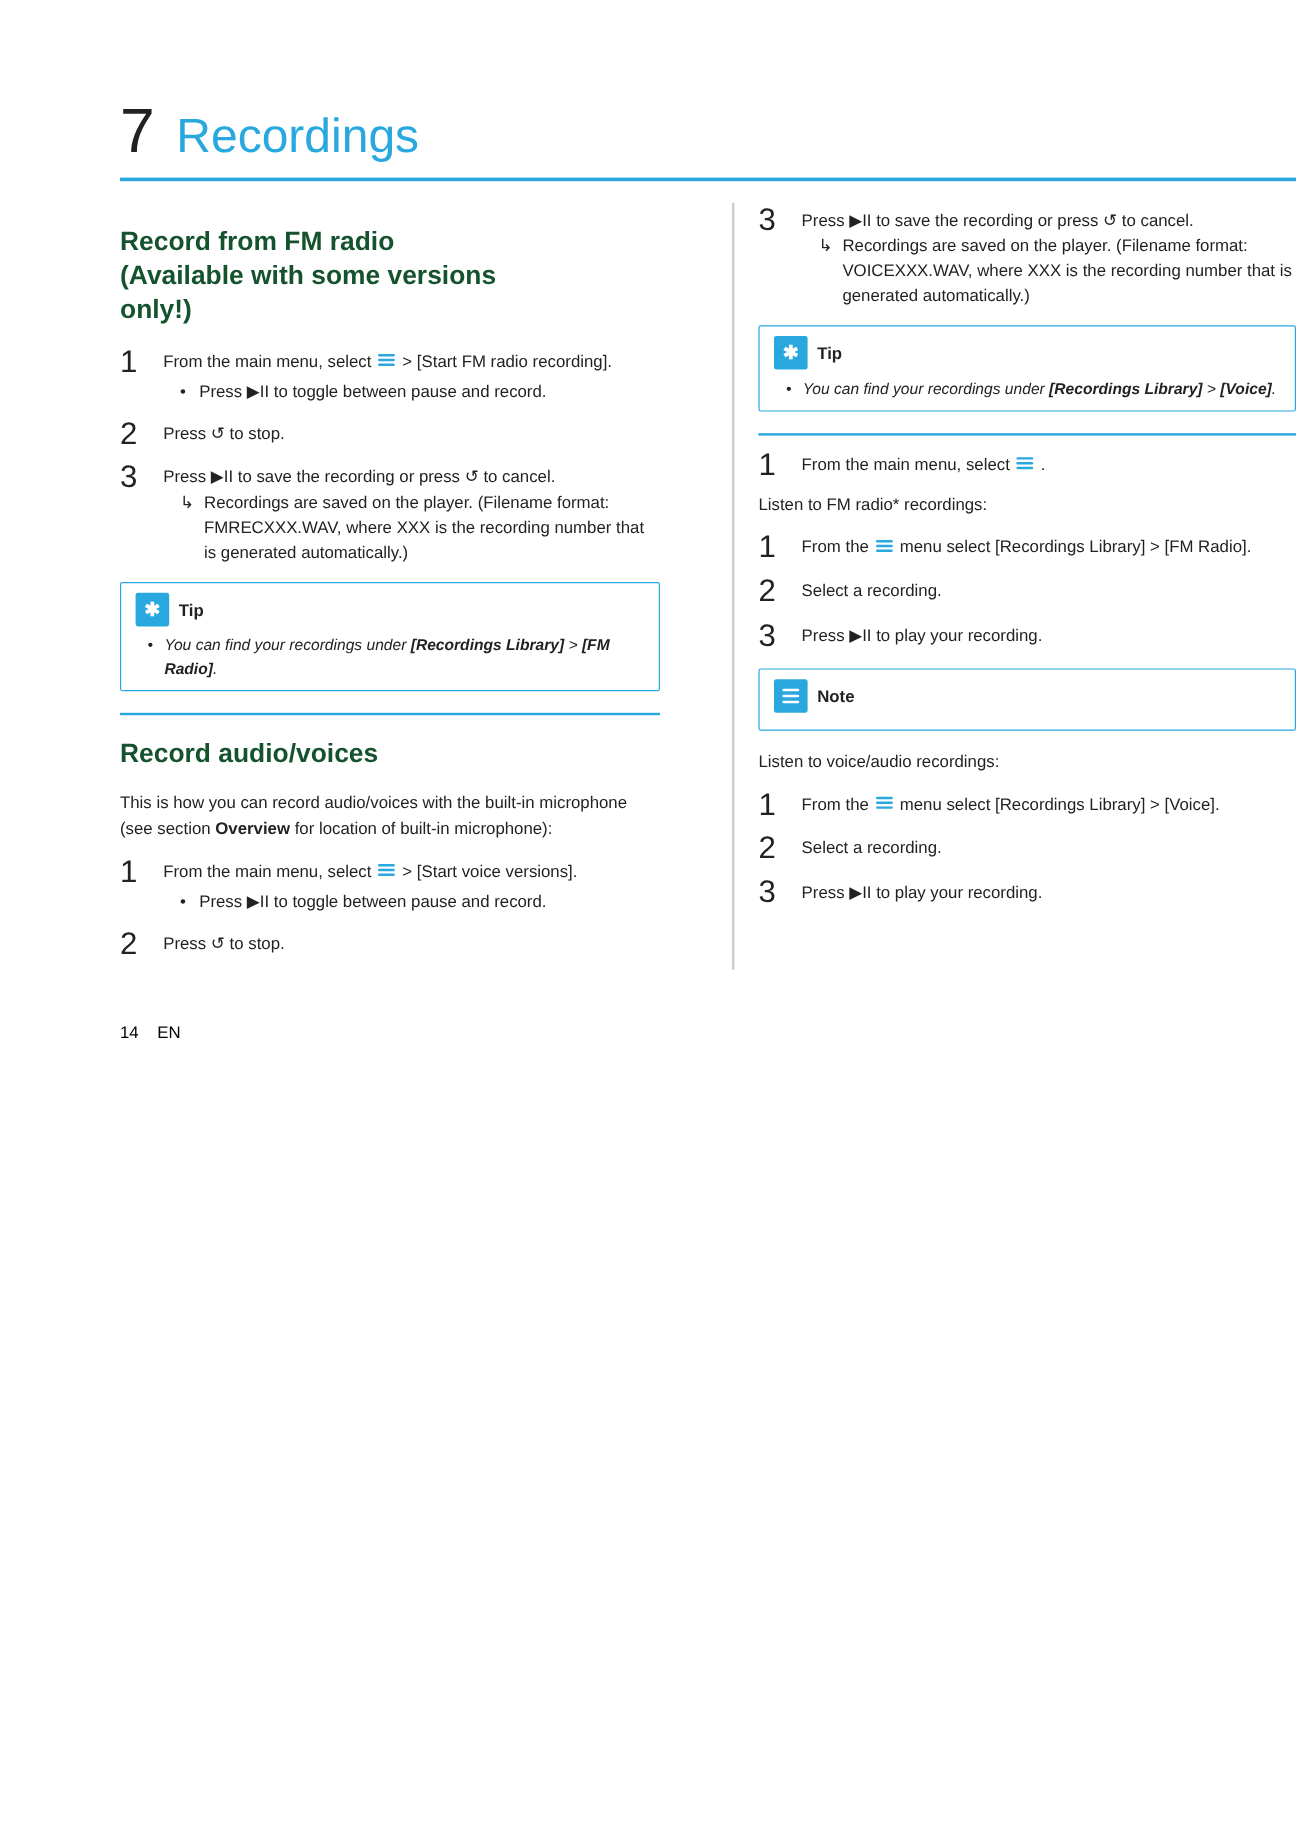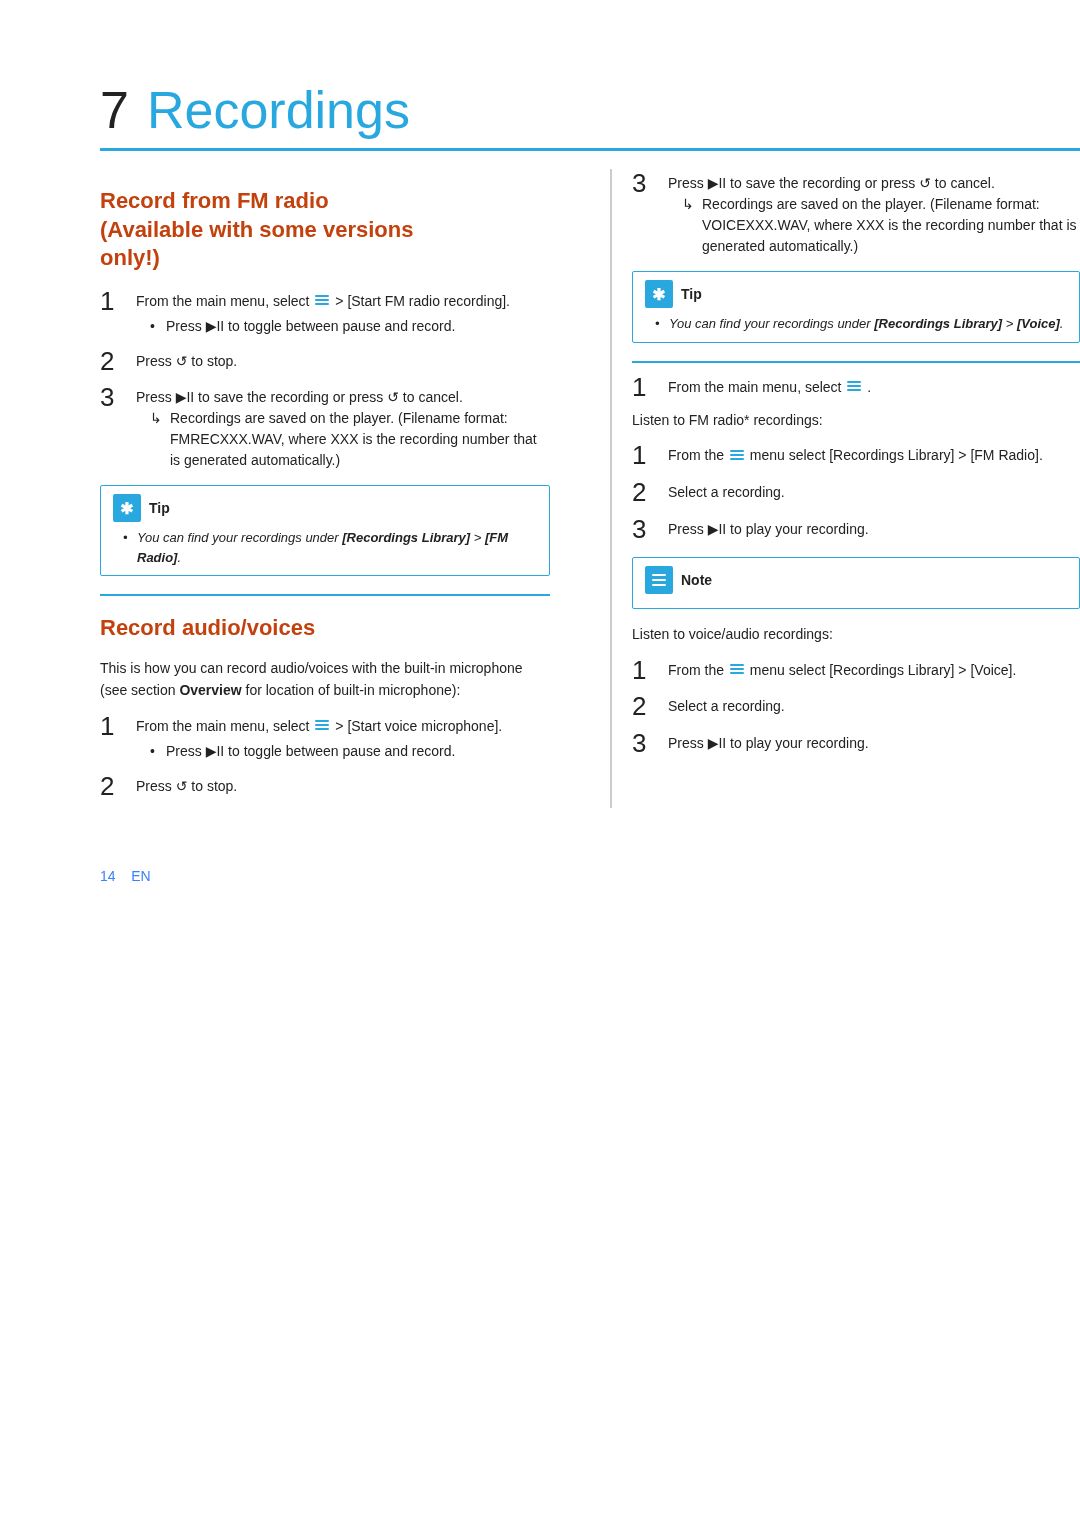--- a/index.html
+++ b/index.html
@@ -19,30 +19,30 @@
       width: 100%;
     }
     .left-col { padding-right: 20px; }
     .right-col { padding-left: 20px; border-left: 2px solid #ccc; }
     .chapter-number {
       font-size: 52px;
       font-weight: 300;
       margin-right: 18px;
     }
     .chapter-title {
-      font-size: 52px;
+      font-size: 40px;
       font-weight: 300;
       color: #29a8e0;
     }
 
     
     .section-heading {
       font-size: 22px;
       font-weight: bold;
-      color: #c2410c;
+      color: #14532d;
       margin-bottom: 14px;
       margin-top: 18px;
       line-height: 1.3;
     }
 
     .section-divider {
       border: none;
       border-top: 2px solid #29a8e0;
       margin: 18px 0 10px 0;
     }
@@ -268,21 +268,21 @@
 
       <p class="body-text">This is how you can record audio/voices with the built-in microphone (see section <b>Overview</b> for location of built-in microphone):</p>
 
       <div class="step">
         <span class="step-number">1</span>
         <div class="step-content">
           From the main menu, select
           <span>
             <span class="icon-menu"><span></span><span></span><span></span></span>
           </span>
-          &gt; <b>[Start voice microphone]</b>.
+          &gt; <b>[Start voice versions]</b>.
           <ul class="sub-bullet">
             <li>Press <b>▶II</b> to toggle between pause and record.</li>
           </ul>
         </div>
       </div>
 
       <div class="step">
         <span class="step-number">2</span>
         <div class="step-content">Press <b>↺</b> to stop.</div>
       </div>
@@ -380,18 +380,18 @@
 
       <div class="step">
         <span class="step-number">3</span>
         <div class="step-content">Press <b>▶II</b> to play your recording.</div>
       </div>
 
     </div>
 
   </div>
 
-  <div style="margin-top: 60px; font-size:14px; color:#3b82f6;">
+  <div style="margin-top: 44px; font-size:14px; color:#000000;">
     <span>14</span>
     &nbsp;&nbsp;
     <span>EN</span>
   </div>
 </div>
 
 </body></html>

